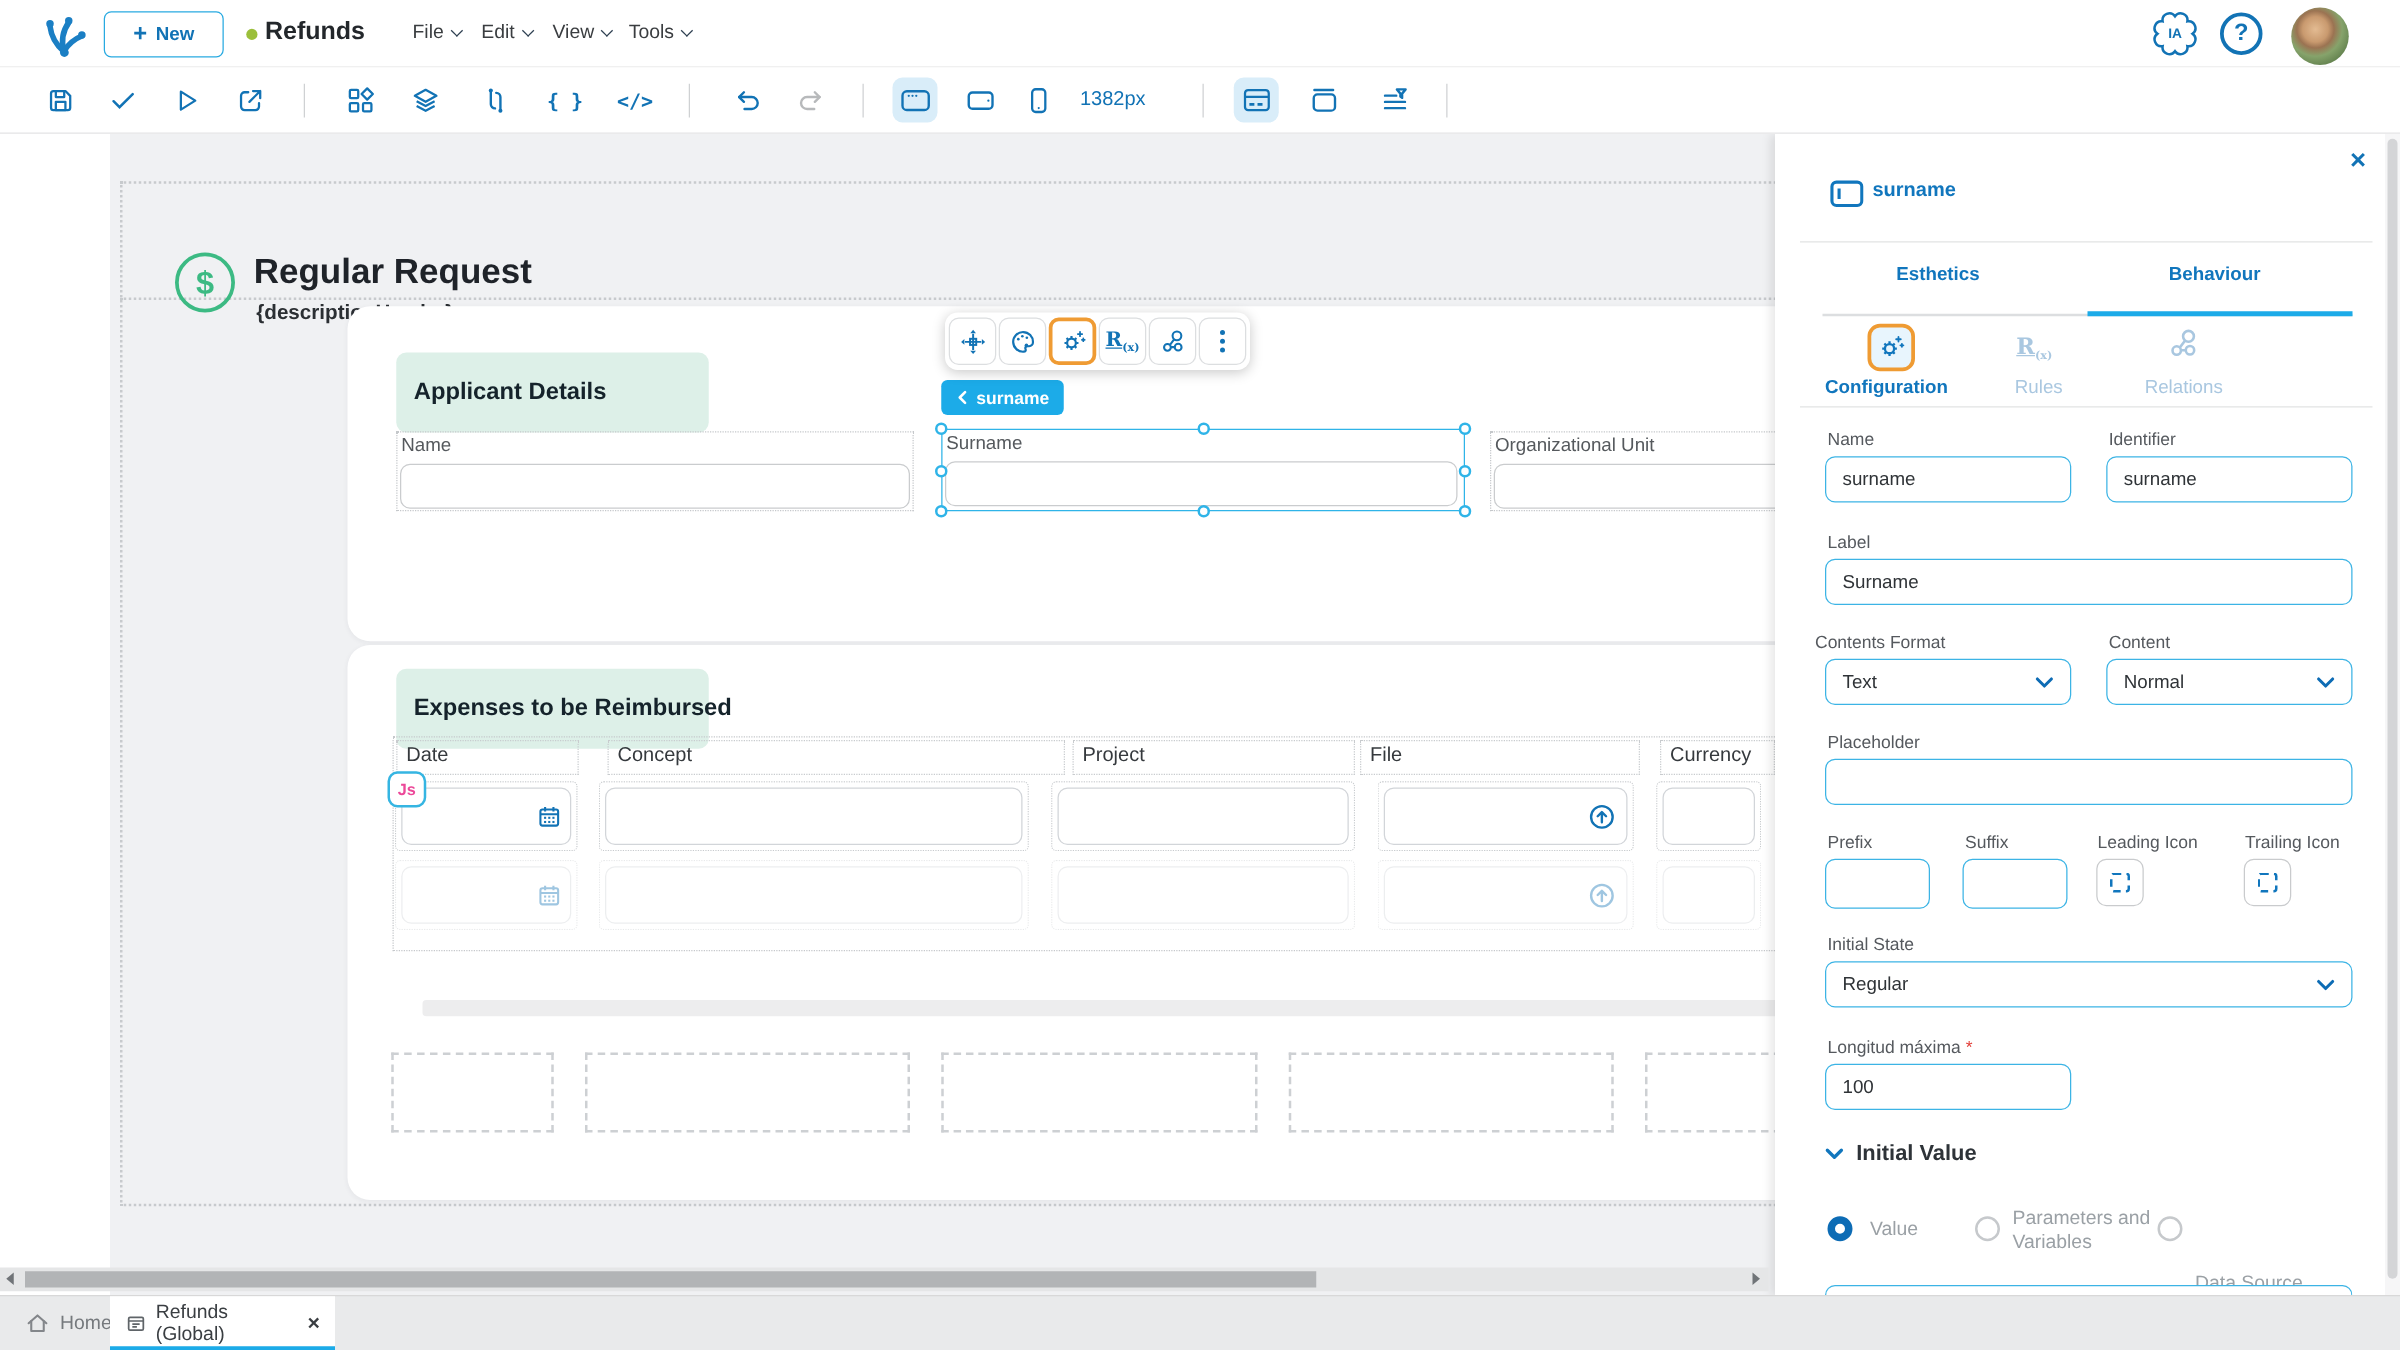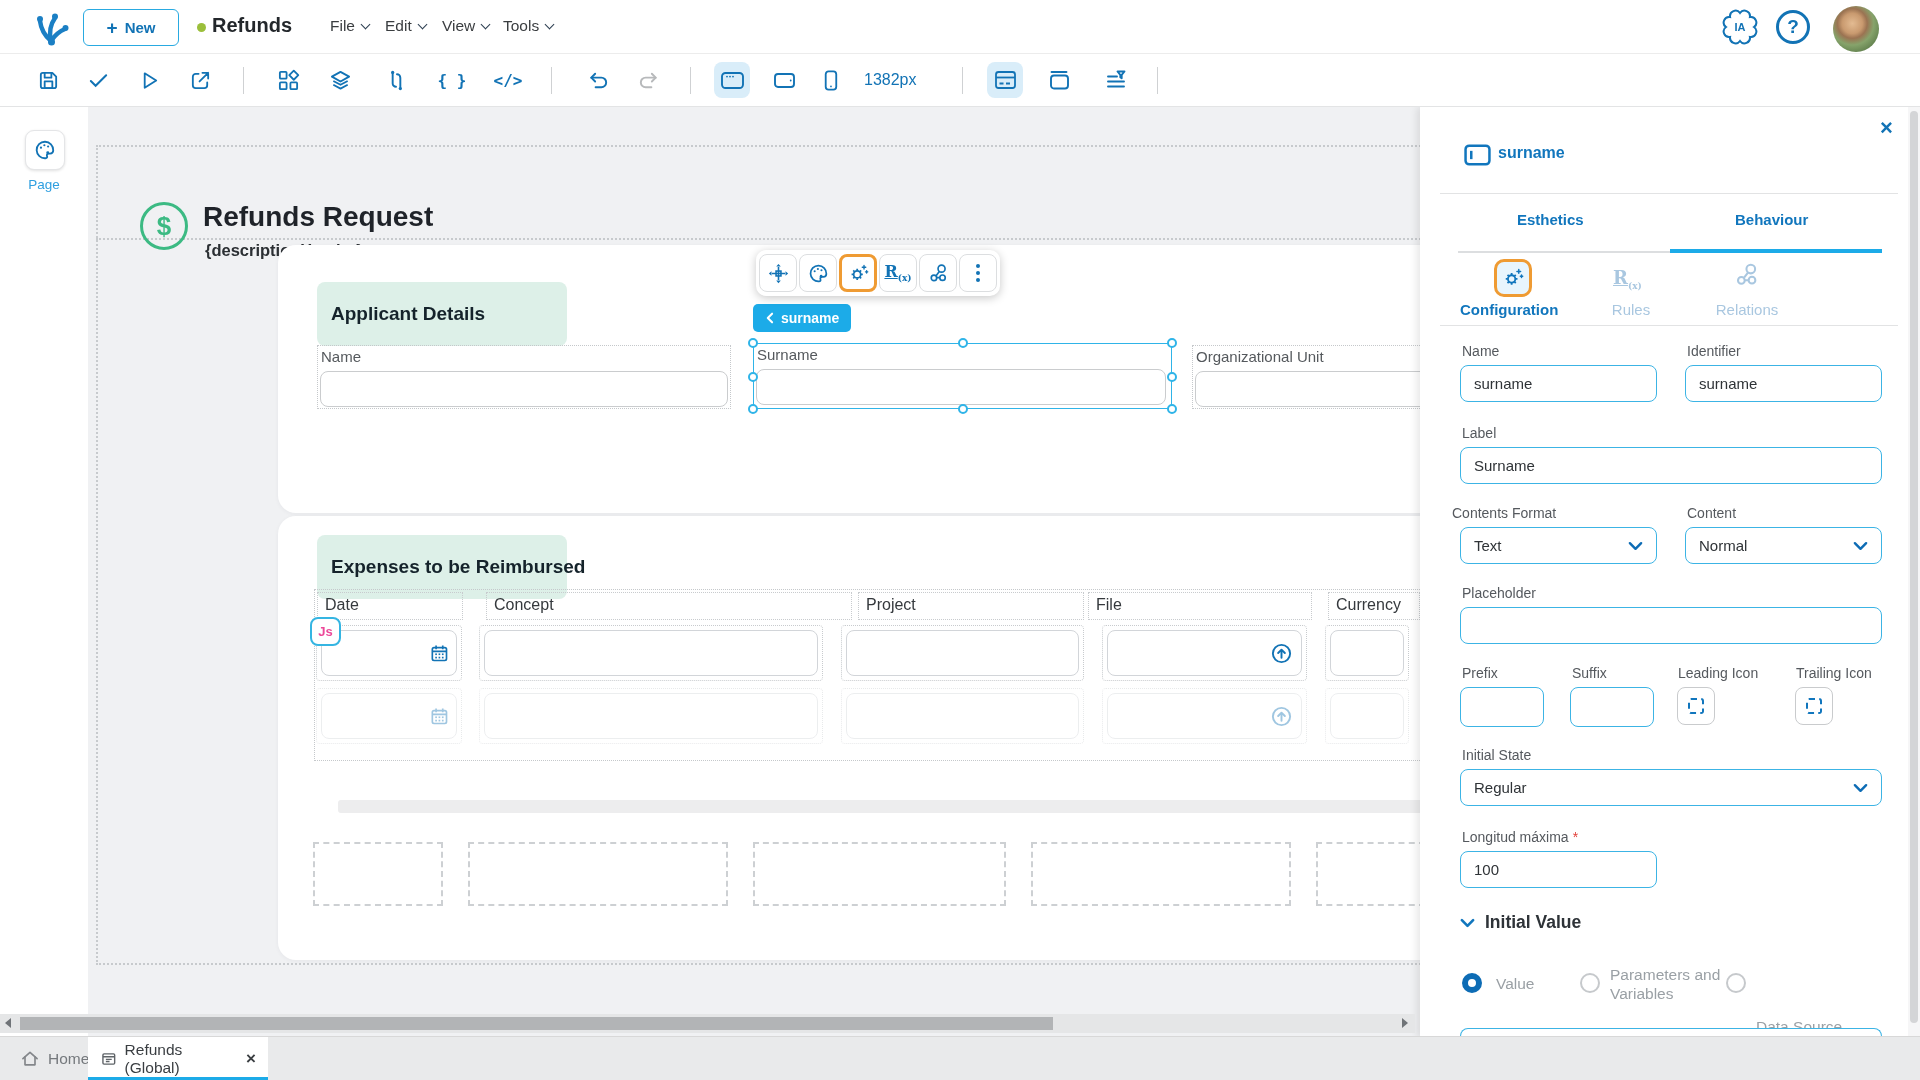--- a/index.html
+++ b/index.html
@@ -298,40 +298,28 @@
     </div>
     <div class="tbtn" style="left:1098px;">
       <svg width="24" height="24" viewBox="0 0 24 24" fill="none" stroke="#1273b5" stroke-width="1.9" stroke-linecap="round" stroke-linejoin="round">
         <path d="M4 8.5h9M4 13.5h16M4 18.5h16"></path>
         <path d="M13.5 3.5h7l-2.8 3.4v3.4l-1.4-1.1V6.9z"></path>
       </svg>
     </div>
     <div class="tdiv" style="left:1157px;"></div>
   </div>
 
-  <div class="leftrail">
-    <div class="pagebtn">
-      <svg width="22" height="22" viewBox="0 0 24 24" fill="none" stroke="#1273b5" stroke-width="2">
-        <path d="M12 3a9 9 0 1 0 .5 17.98c1.7-.1 2.2-1.2 1.7-2.4-.6-1.5.3-2.6 1.9-2.6h1.4A3.6 3.6 0 0 0 21 12.4 9 9 0 0 0 12 3z"></path>
-        <circle cx="7.6" cy="9.5" r="1.2" fill="#1273b5" stroke="none"></circle>
-          <circle cx="11.3" cy="6.8" r="1.2" fill="#1273b5" stroke="none"></circle>
-        <circle cx="15.4" cy="8.2" r="1.2" fill="#1273b5" stroke="none"></circle>
-          <circle cx="15" cy="15" r="1.6" fill="#1273b5" stroke="none"></circle>
-      </svg>
-    </div>
-    <div class="pagelabel">Page</div>
-  </div>
 
   <div class="canvas">
     <div class="formoutline"></div>
     <div class="formheader">
       <div class="dollar">
         <span>$</span>
       </div>
-      <div class="ftitle">Refunds Request</div>
+      <div class="ftitle">Regular Request</div>
       <div class="fsub">{descriptionHeader}</div>
     </div>
 
     <section class="card" style="top:138px;height:268px;"></section>
     <div class="mint" style="left:229px;top:175px;width:250px;">
       <span>Applicant Details</span>
     </div>
 
     <div class="cfield" style="left:229px;top:238px;width:414px;height:64px;">
       <span class="clabel">Name</span>

